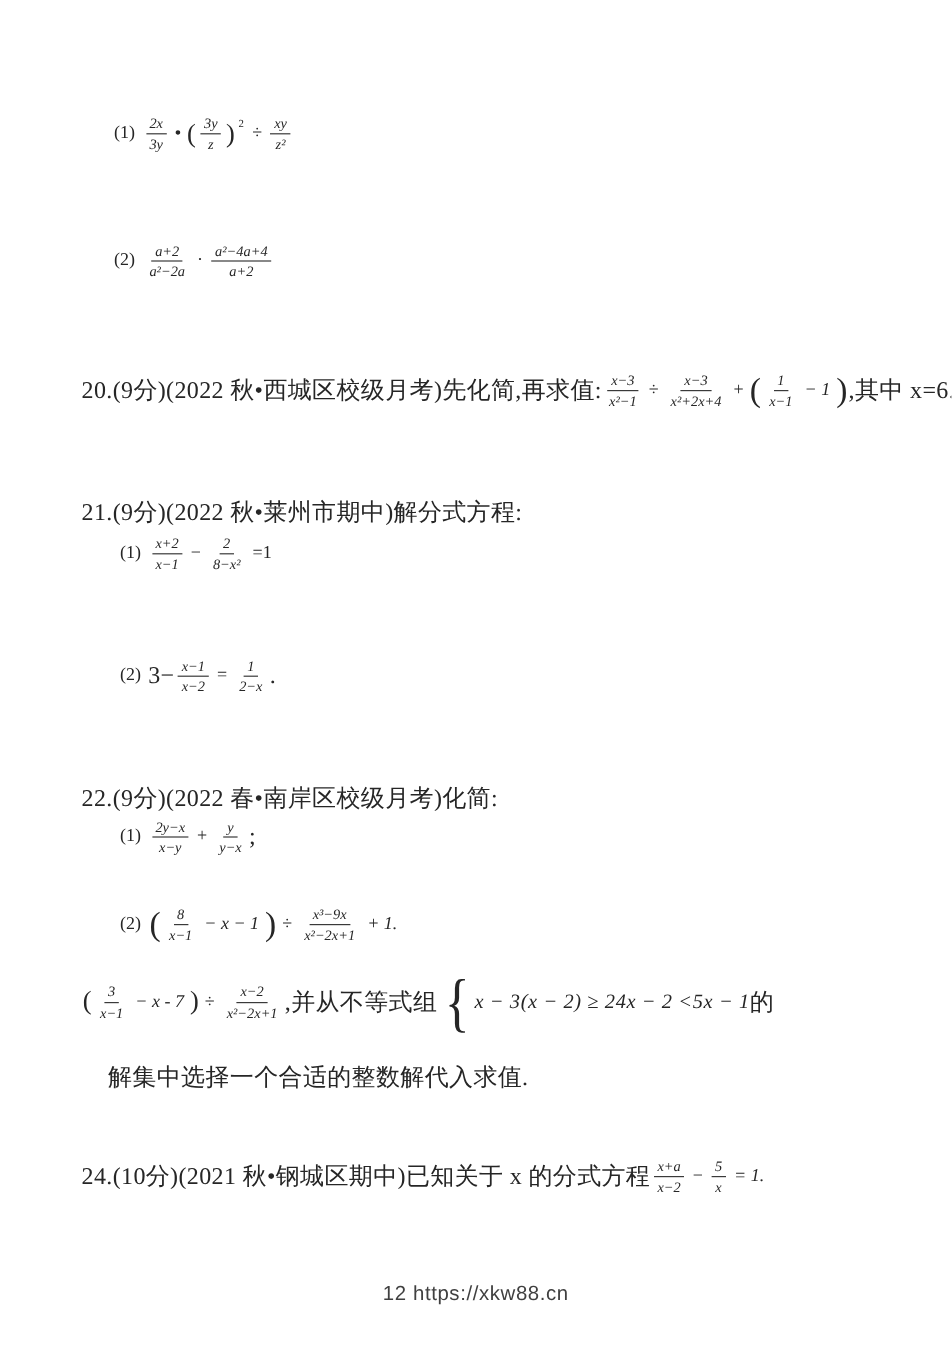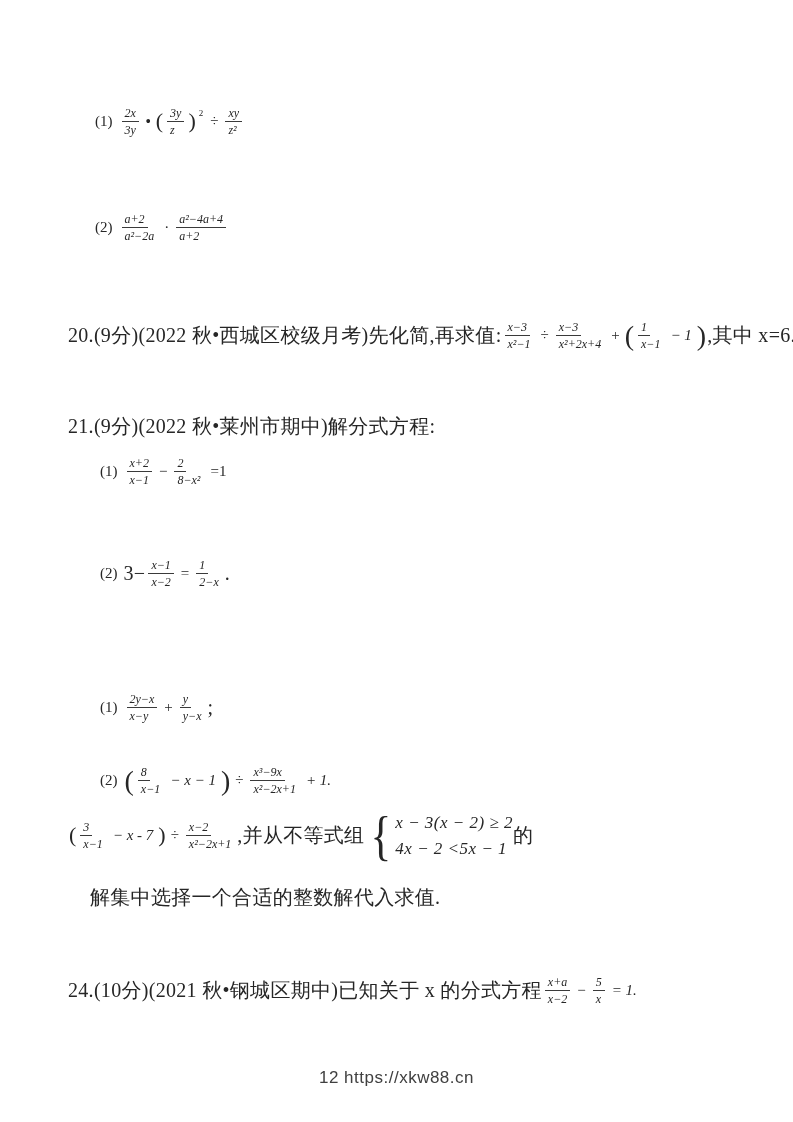--- a/index.html
+++ b/index.html
@@ -6,31 +6,31 @@
   .page {
     position:relative; width:793px; height:1122px; background:#ffffff;
     font-family:"Liberation Serif","DejaVu Serif",serif; color:#262626;
     overflow:hidden;
   }
   .block { position:absolute; }
   .mrow { display:flex; align-items:center; white-space:nowrap; font-size:15px; }
   .txt { font-size:20px; letter-spacing:0.3px; }
   .qlabel { margin-right:6px; font-size:15px; }
   .mi { font-style:italic; }
-  .frac { display:inline-flex; flex-direction:column; align-items:flex-start;
-          margin:12px 3px; font-size:12px; line-height:1.2; font-style:italic; }
+  .frac { display:inline-flex; flex-direction:column; align-items:center;
+          margin:2px 3px; font-size:12px; line-height:1.2; font-style:italic; }
   .frac .num { padding:0 3px 1px 3px; border-bottom:1px solid #3a3a3a; display:block; }
   .frac .den { padding:1px 3px 0 3px; display:block; }
   .op { margin:0 4px; font-size:15px; }
   .opdot { margin:0 4px; font-size:14px; font-weight:bold; }
   .midp { font-size:22px; font-weight:400; margin:0 1px; transform:translateY(-1px); }
   .bigp { font-size:28px; font-weight:400; margin:0 1px; line-height:1; }
   .exp { font-size:9px; align-self:center; transform:translateY(-9px); margin:0 3px 0 2px; }
   .brace { font-size:54px; line-height:1; font-weight:300; margin:0 1px 0 4px; transform:scaleX(0.8); }
-  .sys { display:inline-flex; flex-direction:column; font-style:italic;
+  .sys { display:inline-flex; flex-direction:row; font-style:italic;
          font-size:17px; line-height:1.55; letter-spacing:0.5px; }
   .footer { width:100%; text-align:center; font-family:"Liberation Sans","DejaVu Sans",sans-serif;
             font-size:17px; color:#404040; letter-spacing:0.5px; }
 </style>
 </head>
 <body>
 
 <div class="page">
 
   <div class="block" style="left:95px; top:94px;">
@@ -125,20 +125,23 @@
       </span>
       <span class="op">=</span>
       <span class="frac">
         <span class="num">1</span>
         <span class="den">2−x</span>
       </span>
       <span class="txt">.</span>
     </div>
   </div>
 
+  <div class="block" style="left:68px; top:652px;">
+    <span class="txt">22.(9分)(2022 春•南岸区校级月考)化简:</span>
+  </div>
 
   <div class="block" style="left:100px; top:680px;">
     <div class="mrow">
       <span class="qlabel">(1)</span>
       <span class="frac">
         <span class="num">2y−x</span>
         <span class="den">x−y</span>
       </span>
       <span class="op">+</span>
       <span class="frac">

